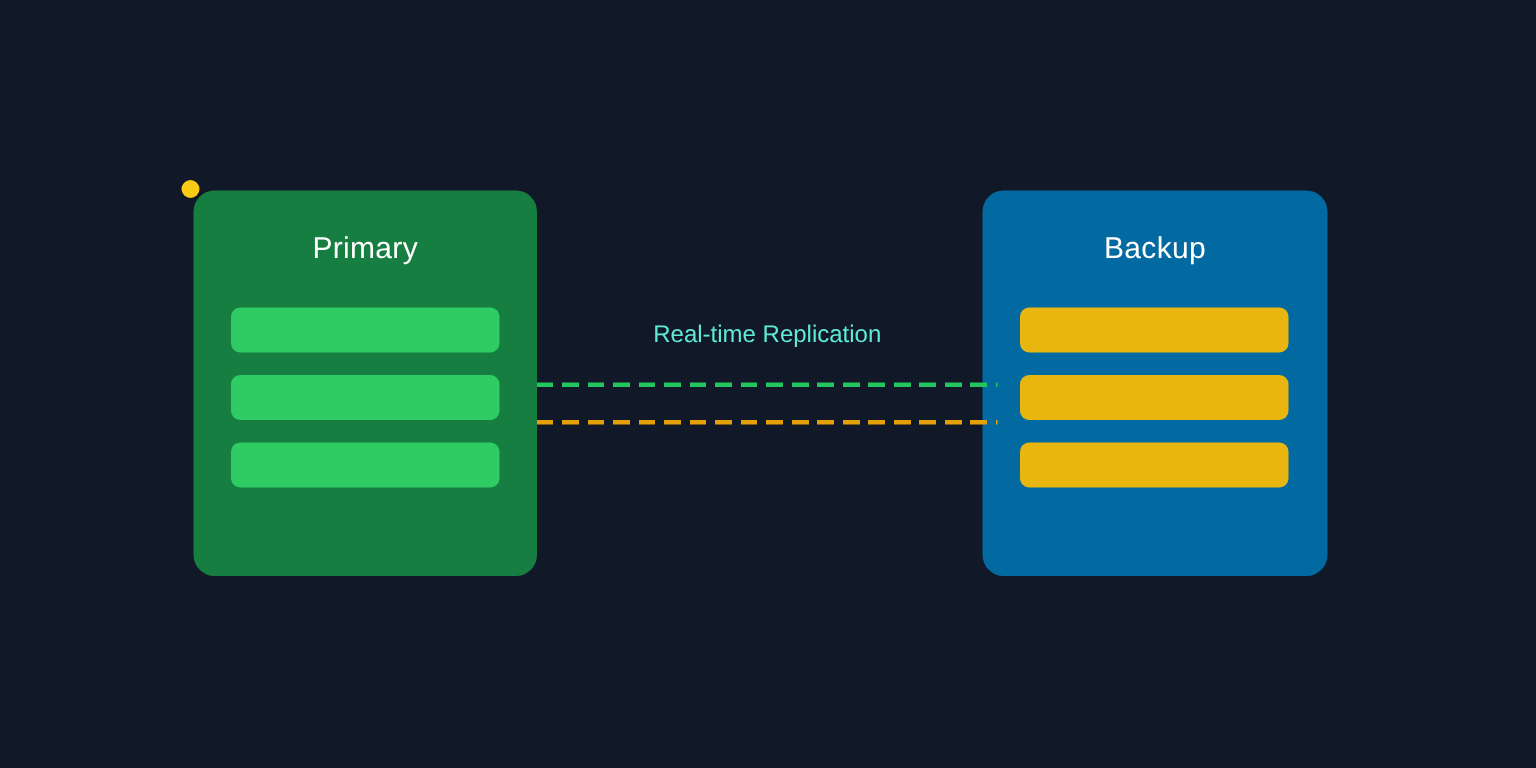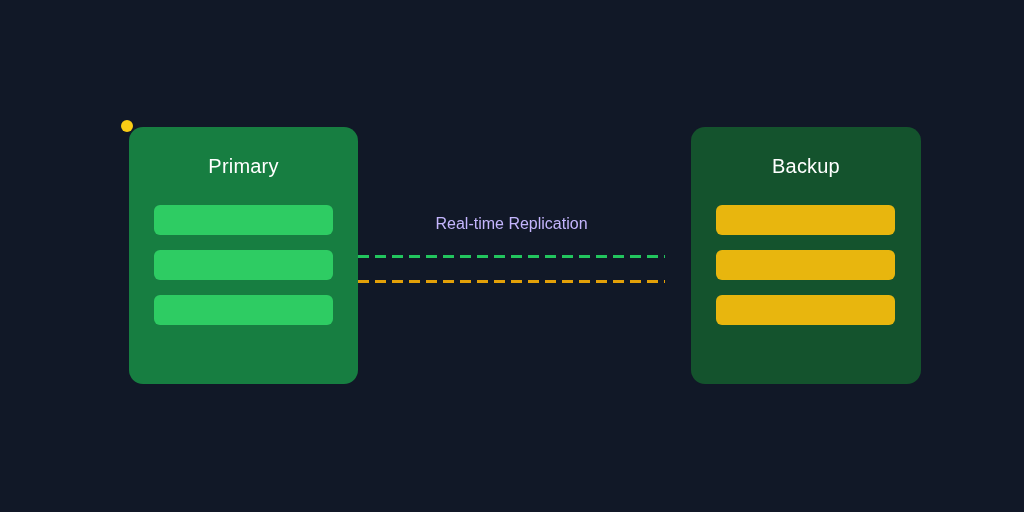--- a/index.html
+++ b/index.html
@@ -26,25 +26,25 @@
     border-radius: 14px;
   }
   #node-primary {
     left: 129px;
     top: 127px;
     width: 229px;
     height: 257px;
     background: #177E41;
   }
   #node-backup {
-    left: 691px;
+    left: 655px;
     top: 127px;
     width: 230px;
     height: 257px;
-    background: #14532d;
+    background: #0369a1;
     text-decoration: underline;
   }
 
   .node-title {
     position: absolute;
     left: 0;
     right: 0;
     top: 27px;
     text-align: center;
     color: #FFFFFF;
@@ -109,21 +109,21 @@
       #E3A008 0px, #E3A008 11px,
       rgba(0,0,0,0) 11px, rgba(0,0,0,0) 17px
     );
   }
 
   .link-label {
     position: absolute;
     left: 358px;
     width: 307px;
     text-align: center;
-    color: #c4b5fd;
+    color: #5eead4;
     font-size: 16px;
     line-height: 20px;
   }
   #label-replication {
     top: 214px;
   }
   #label-failback {
     top: 291px;
   }
 </style>

